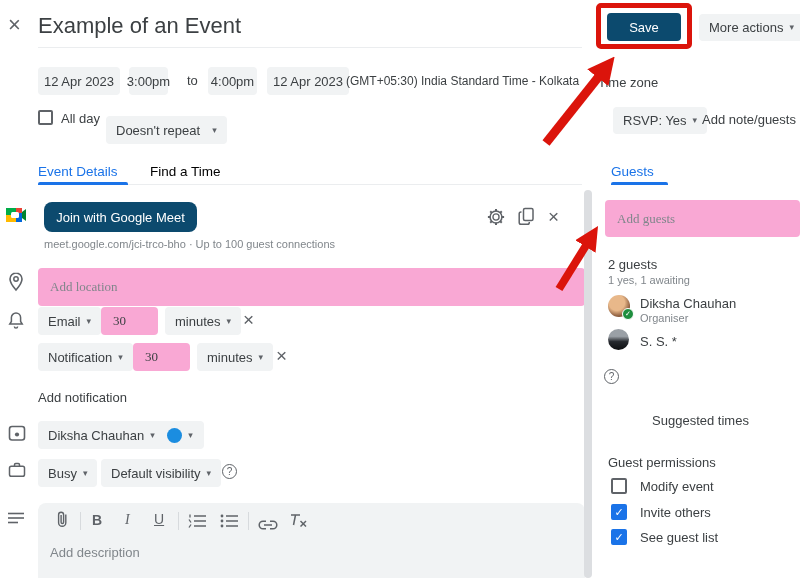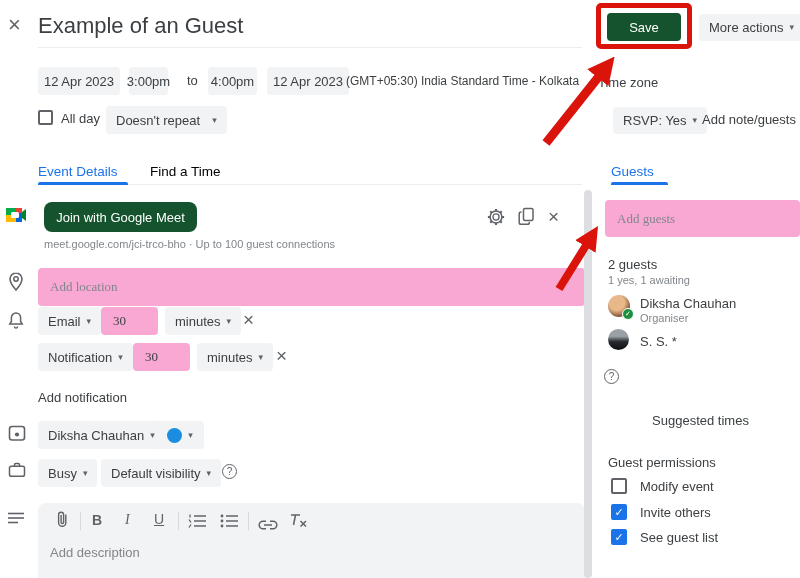--- a/index.html
+++ b/index.html
@@ -15,52 +15,52 @@
   .tab.active{color:#1a73e8;}
   .tab.inactive{color:#000000;font-weight:400;}
   .tabline{background:#1a73e8;border-radius:2px 2px 0 0;}
   .hairline{background:#ebedef;}
   .cbx{display:inline-flex;align-items:center;justify-content:center;width:15px;height:15px;border:2px solid #5f6368;border-radius:2px;background:#fff;box-sizing:border-box;cursor:pointer;}
   .cbx .tick{display:none;font-size:11px;line-height:1;color:#fff;}
   .cbx.checked{background:#1a73e8;border-color:#1a73e8;}
   .cbx.checked .tick{display:block;}
   .xicon{color:#5f6368;font-size:19px;line-height:1;cursor:pointer;}
   .helpc{display:inline-flex;align-items:center;justify-content:center;width:15px;height:15px;border:1.5px solid #5f6368;border-radius:50%;font-size:10px;color:#5f6368;box-sizing:border-box;}
-  .btn-primary{display:flex;align-items:center;justify-content:center;background:#14532d;color:#fff;border-radius:4px;font-size:13px;font-weight:500;cursor:pointer;}
+  .btn-primary{display:flex;align-items:center;justify-content:center;background:#0c4a6e;color:#fff;border-radius:4px;font-size:13px;font-weight:500;cursor:pointer;}
   .avatar{border-radius:50%;}
   .sep{width:1px;height:18px;background:#d7dadd;}
   .tbicon{color:#5f6368;}
   .annot{pointer-events:none;z-index:60;}
 </style>
 </head>
 <body>
 
 <div id="stage">
 
   <span class="abs xicon" style="left:8px;top:14px;font-size:22px;">×</span>
-  <div class="abs" style="left:38px;top:13px;font-size:22px;color:#3c4043;">Example of an Guest</div>
+  <div class="abs" style="left:38px;top:13px;font-size:22px;color:#3c4043;">Example of an Event</div>
   <div class="abs hairline" style="left:38px;top:47px;width:544px;height:1px;"></div>
 
   <div class="abs btn-primary" style="left:607px;top:13px;width:74px;height:28px;">Save</div>
   <div class="abs chip" style="left:699px;top:14px;height:27px;">
     <span>More actions</span>
     <span class="arr">▾</span>
   </div>
 
   <div class="abs chip" style="left:38px;top:67px;width:82px;">12 Apr 2023</div>
   <div class="abs chip" style="left:129px;top:67px;width:39px;">3:00pm</div>
   <span class="abs" style="left:187px;top:73px;font-size:13px;">to</span>
   <div class="abs chip" style="left:208px;top:67px;width:49px;">4:00pm</div>
   <div class="abs chip" style="left:267px;top:67px;width:82px;">12 Apr 2023</div>
   <span class="abs" style="left:346px;top:74px;font-size:12px;">(GMT+05:30) India Standard Time - Kolkata</span>
   <span class="abs" style="left:598px;top:75px;font-size:13px;">Time zone</span>
 
   <span class="abs cbx" style="left:38px;top:110px;"></span>
   <span class="abs" style="left:61px;top:111px;font-size:13px;">All day</span>
-  <div class="abs chip" style="left:106px;top:106px;gap:12px;">
+  <div class="abs chip" style="left:106px;top:116px;gap:12px;">
     <span>Doesn't repeat</span>
     <span class="arr">▾</span>
   </div>
   <div class="abs chip" style="left:613px;top:107px;height:27px;">
     <span>RSVP: Yes</span>
     <span class="arr">▾</span>
   </div>
   <span class="abs" style="left:702px;top:112px;font-size:13px;">Add note/guests</span>
 
   <span class="abs tab active" style="left:38px;top:164px;">Event Details</span>

